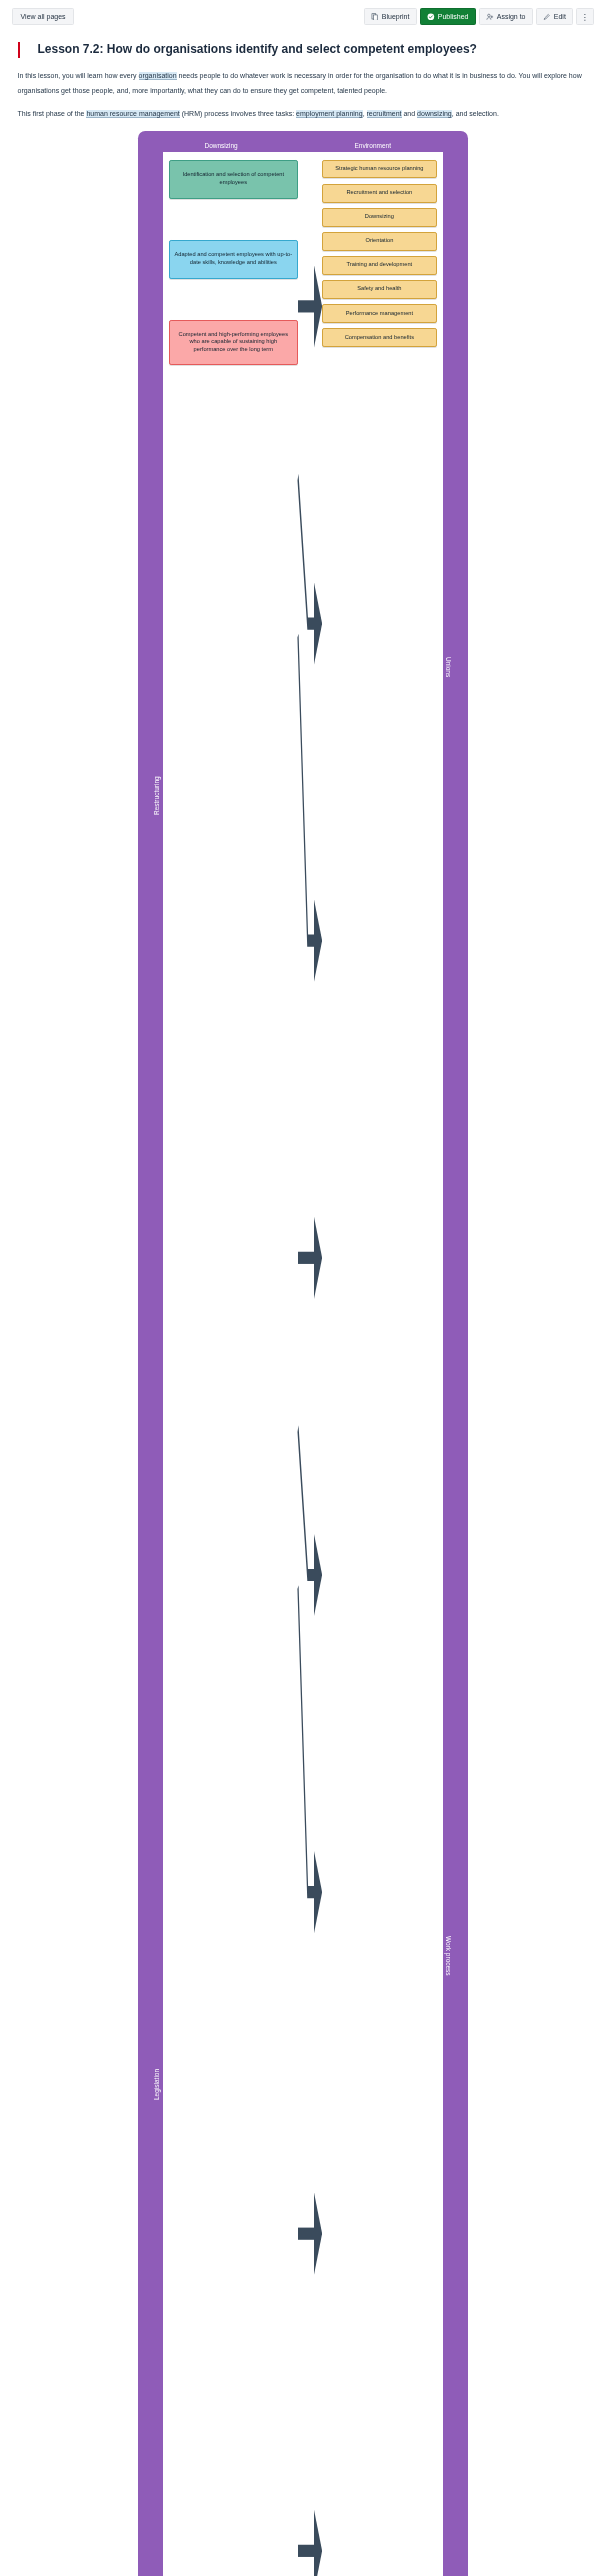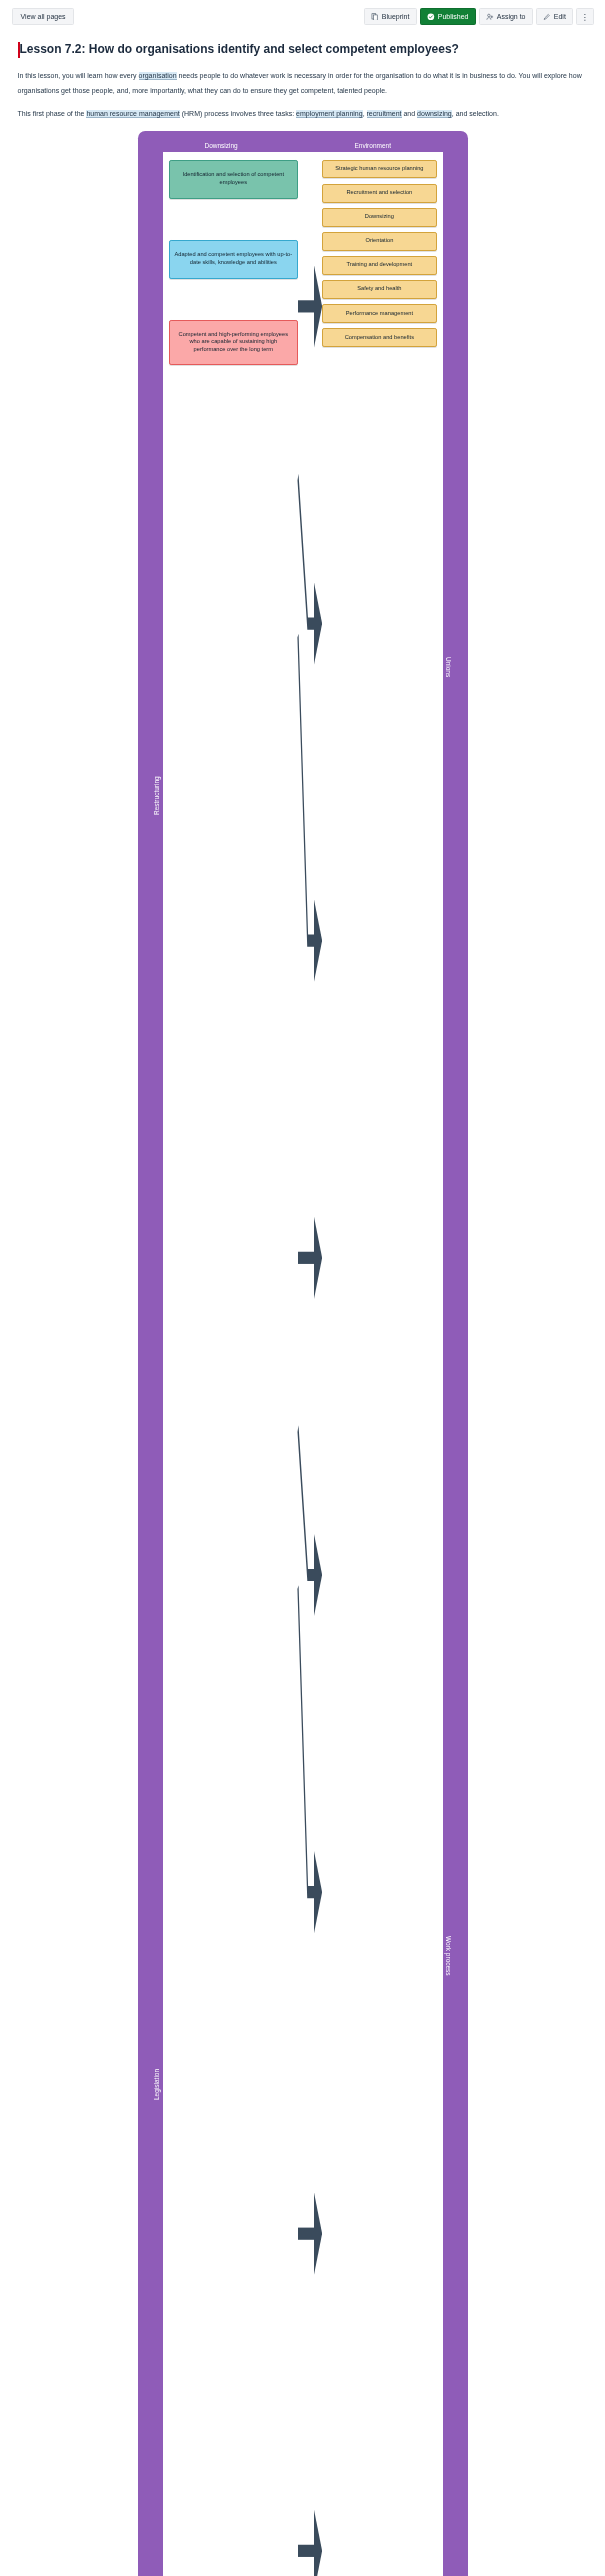--- a/index.html
+++ b/index.html
@@ -47,21 +47,21 @@
   .ic svg { display:block; width:100%; height:100%; }
 
   
   .page { padding: 0 17.5px 0 17.5px; }
 
   h1.lesson-title {
     font-size: 12px;
     font-weight: bold;
     line-height: 1.3;
     margin: 9.3px 0 11.4px 0;
-    padding-left: 0;
+    padding-left: 18px;
     border-left: 2.6px solid #d0021b;
     color: #1b2a3d;
   }
 
   p.body {
     font-size: 7px;
     line-height: 2.05;
     margin: 0 0 9.3px 0;
     color: #243648;
   }

